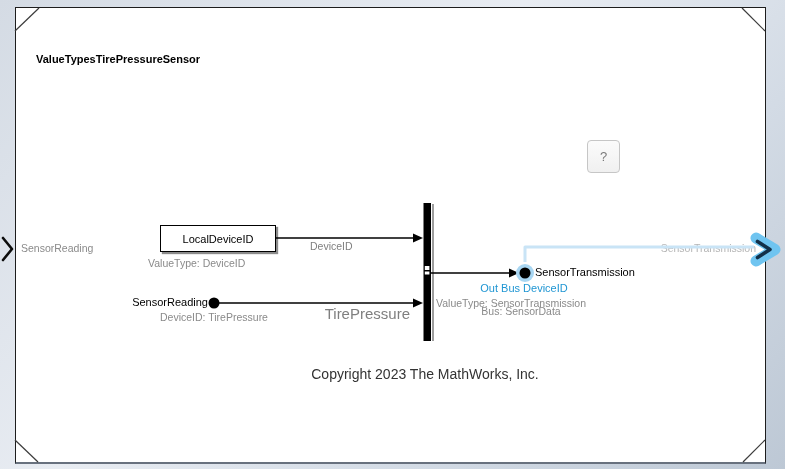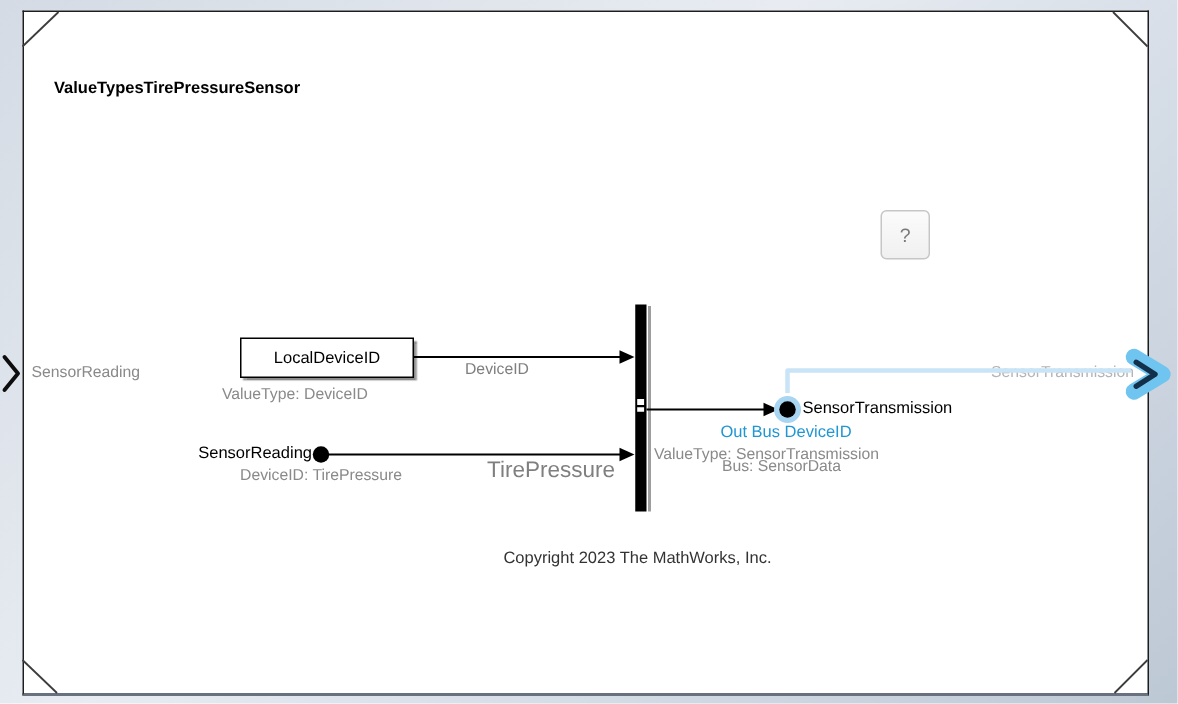--- a/index.html
+++ b/index.html
@@ -36,21 +36,21 @@
   .obe-type{left:454px;top:282px;width:140px;text-align:center;font-size:11px;color:#2096d3;z-index:5;}
   .obe-vt{left:411px;top:297px;width:200px;text-align:center;z-index:5;}
   .obe-bus{left:421px;top:305px;width:200px;text-align:center;z-index:5;}
   .help-btn{
     position:absolute;left:587px;top:140px;width:33px;height:33px;
     box-sizing:border-box;border:1px solid #c6c6c6;border-radius:4px;
     background:linear-gradient(#fbfbfb,#f0f0f0);
     display:flex;align-items:center;justify-content:center;
     font-size:13px;color:#7a7a7a;z-index:5;cursor:pointer;
   }
-  .copyright{left:275px;top:366px;width:300px;text-align:center;font-size:11px;color:#333;z-index:5;}
+  .copyright{left:275px;top:366px;width:300px;text-align:center;font-size:14px;color:#333;z-index:5;}
   svg.overlay{position:absolute;left:0;top:0;z-index:3;pointer-events:none;}
 </style>
 </head>
 <body>
 
 <div class="canvas"></div>
 
 <div class="lbl faded">SensorTransmission</div>
 
 <svg class="overlay" width="785" height="469" viewBox="0 0 785 469">

